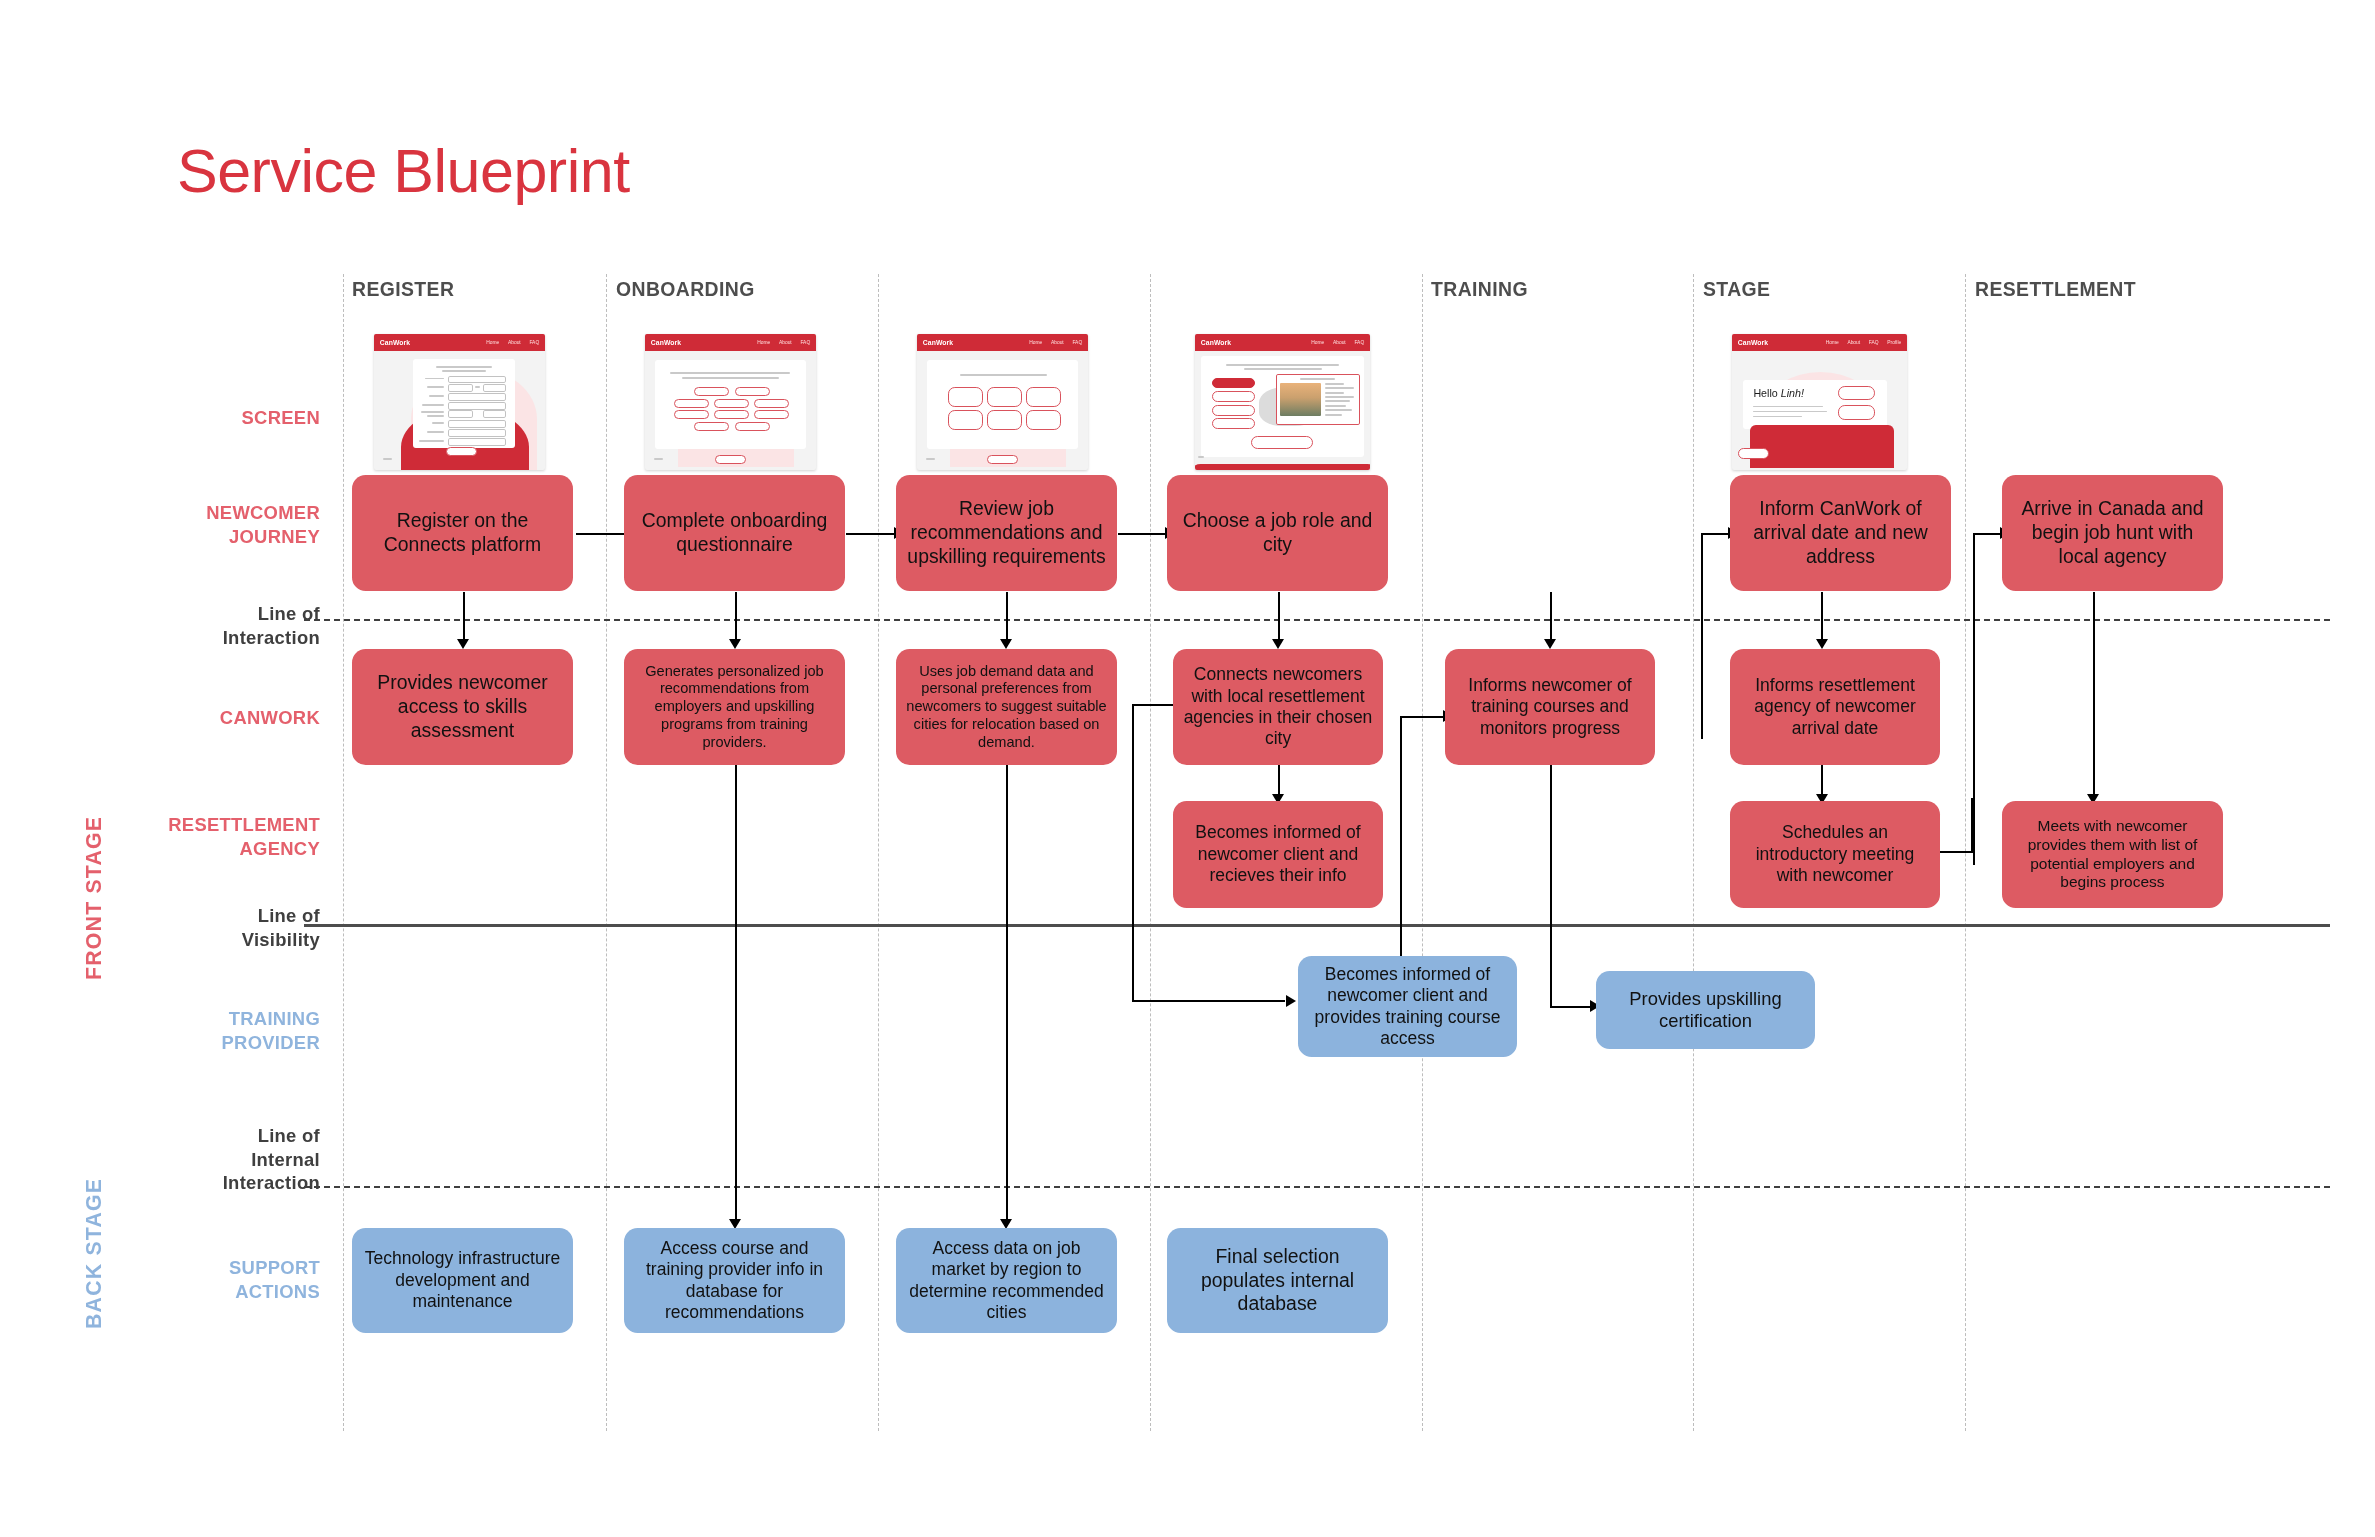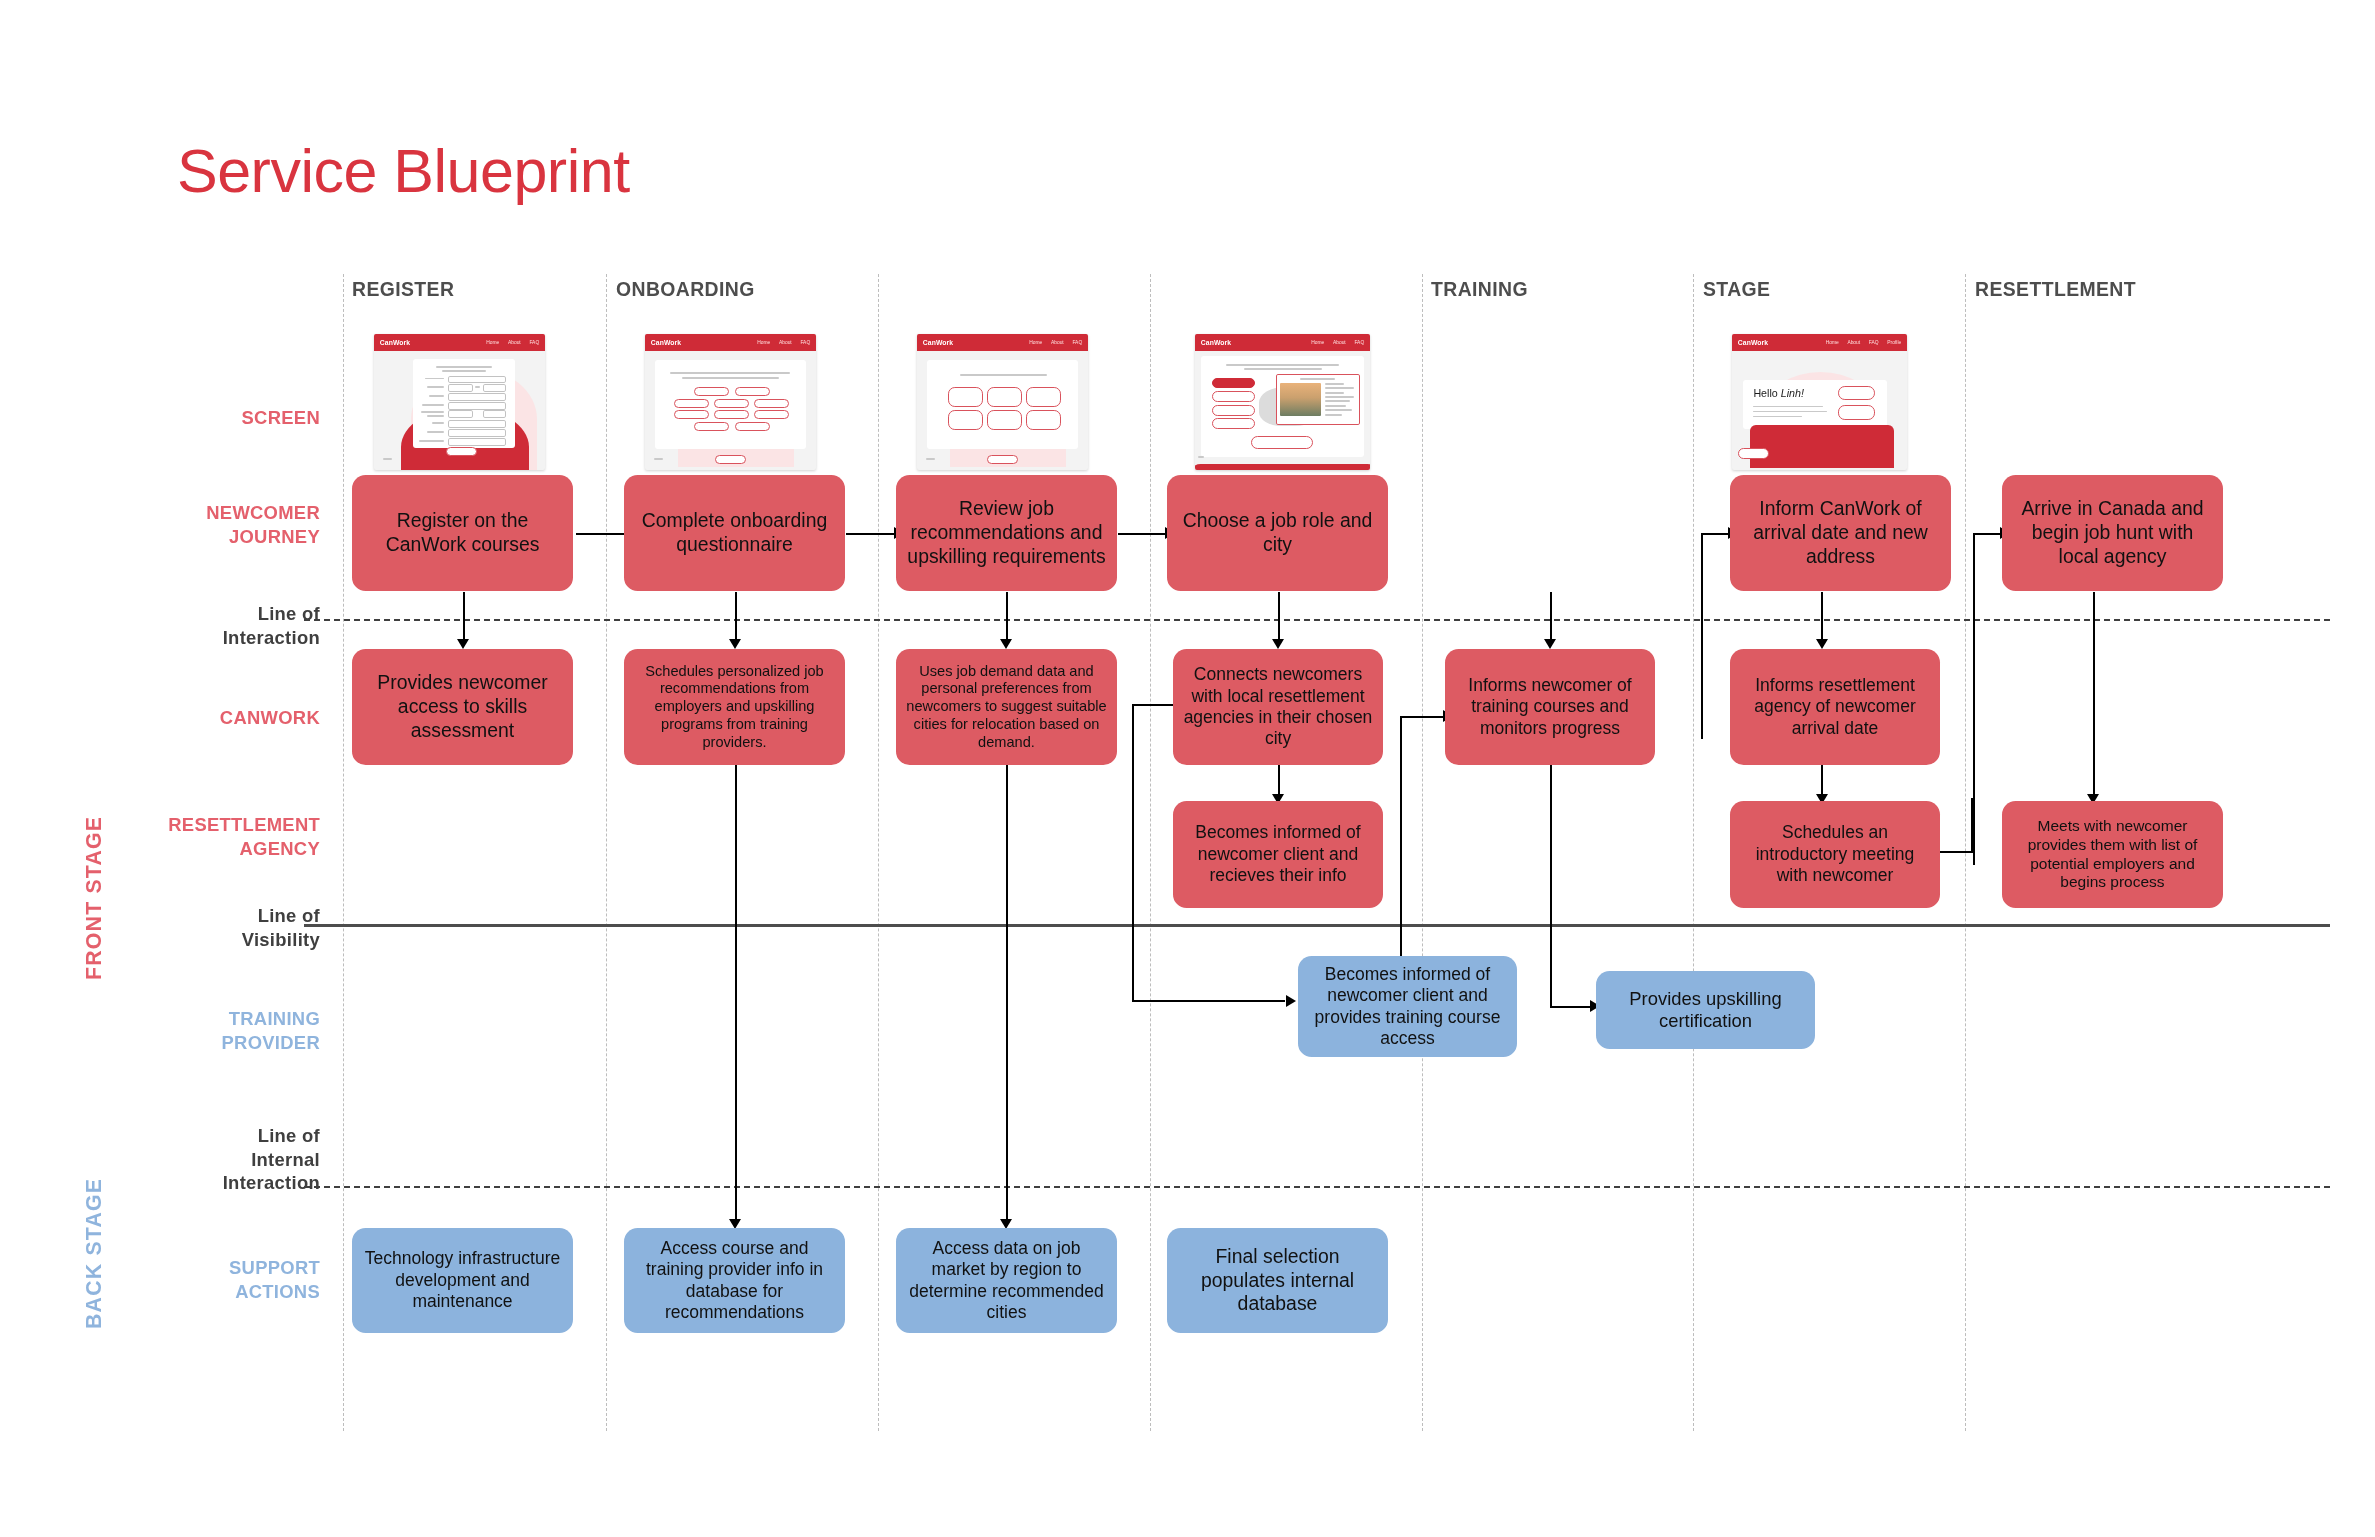--- a/index.html
+++ b/index.html
@@ -439,21 +439,21 @@
   <div class="conn h" style="left:1550px; top:1006px; width:41px;"></div>
   <div class="arrowhead right" style="left:1590px; top:1000px;"></div>
 
   <div class="conn v" style="left:735px; top:765px; height:454px;"></div>
   <div class="arrowhead down" style="left:729px; top:1219px;"></div>
 
   <div class="conn v" style="left:1006px; top:765px; height:454px;"></div>
   <div class="arrowhead down" style="left:1000px; top:1219px;"></div>
 
   <div class="card red" style="left:352px;  top:475px; width:221px; height:116px; font-size:19.4px;">
-      <span class="txt">Register on the CanWork courses</span>
+      <span class="txt">Register on the Connects platform</span>
     </div>
   <div class="card red" style="left:624px;  top:475px; width:221px; height:116px; font-size:19.4px;">
       <span class="txt">Complete onboarding questionnaire</span>
     </div>
   <div class="card red" style="left:896px;  top:475px; width:221px; height:116px; font-size:19.4px;">
       <span class="txt">Review job recommendations and upskilling requirements</span>
     </div>
   <div class="card red" style="left:1167px; top:475px; width:221px; height:116px; font-size:19.4px;">
       <span class="txt">Choose a job role and city</span>
     </div>
@@ -461,21 +461,21 @@
       <span class="txt">Inform CanWork of arrival date and new address</span>
     </div>
   <div class="card red" style="left:2002px; top:475px; width:221px; height:116px; font-size:19.4px;">
       <span class="txt">Arrive in Canada and begin job hunt with local  agency</span>
     </div>
 
   <div class="card red" style="left:352px;  top:649px; width:221px; height:116px; font-size:19.4px;">
       <span class="txt">Provides newcomer access to skills assessment</span>
     </div>
   <div class="card red" style="left:624px;  top:649px; width:221px; height:116px; font-size:14.6px;">
-      <span class="txt">Schedules personalized job recommendations from employers and upskilling programs from training providers.</span>
+      <span class="txt">Generates personalized job recommendations from employers and upskilling programs from training providers.</span>
     </div>
   <div class="card red" style="left:896px;  top:649px; width:221px; height:116px; font-size:14.6px;">
       <span class="txt">Uses job demand data and personal preferences from newcomers to suggest suitable cities for relocation based on demand.</span>
     </div>
   <div class="card red" style="left:1173px; top:649px; width:210px; height:116px; font-size:17.5px;">
       <span class="txt">Connects newcomers with local resettlement agencies in their chosen city</span>
     </div>
   <div class="card red" style="left:1445px; top:649px; width:210px; height:116px; font-size:17.5px;">
       <span class="txt">Informs newcomer of training courses and monitors progress</span>
     </div>

